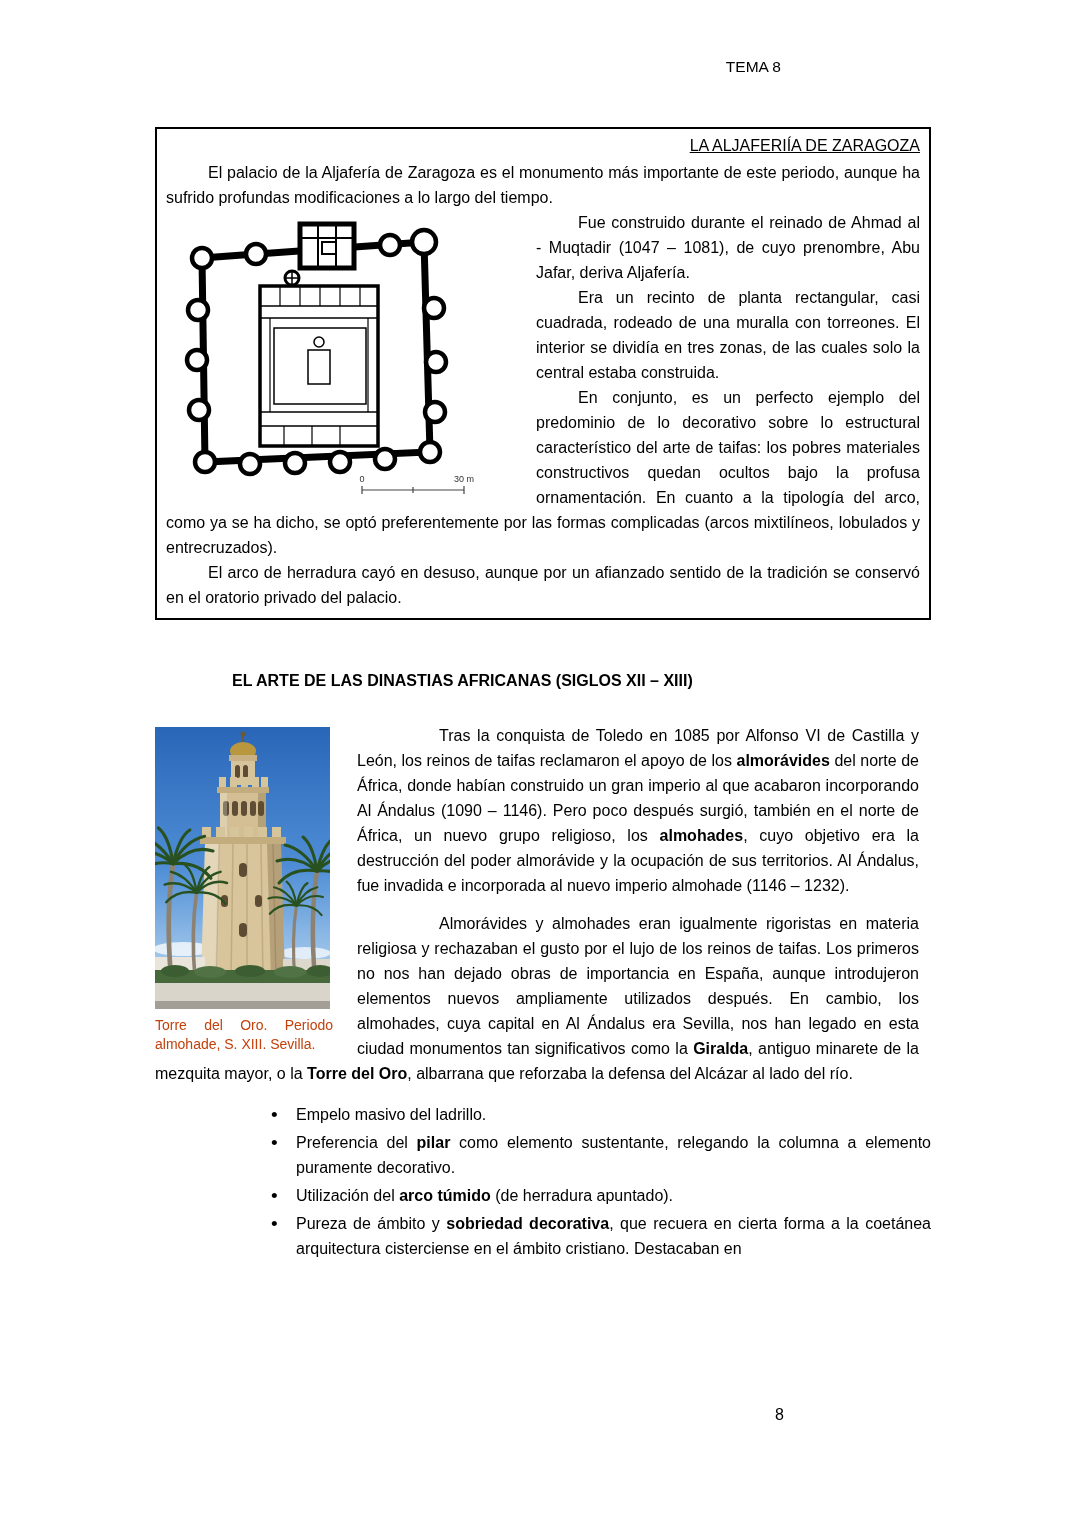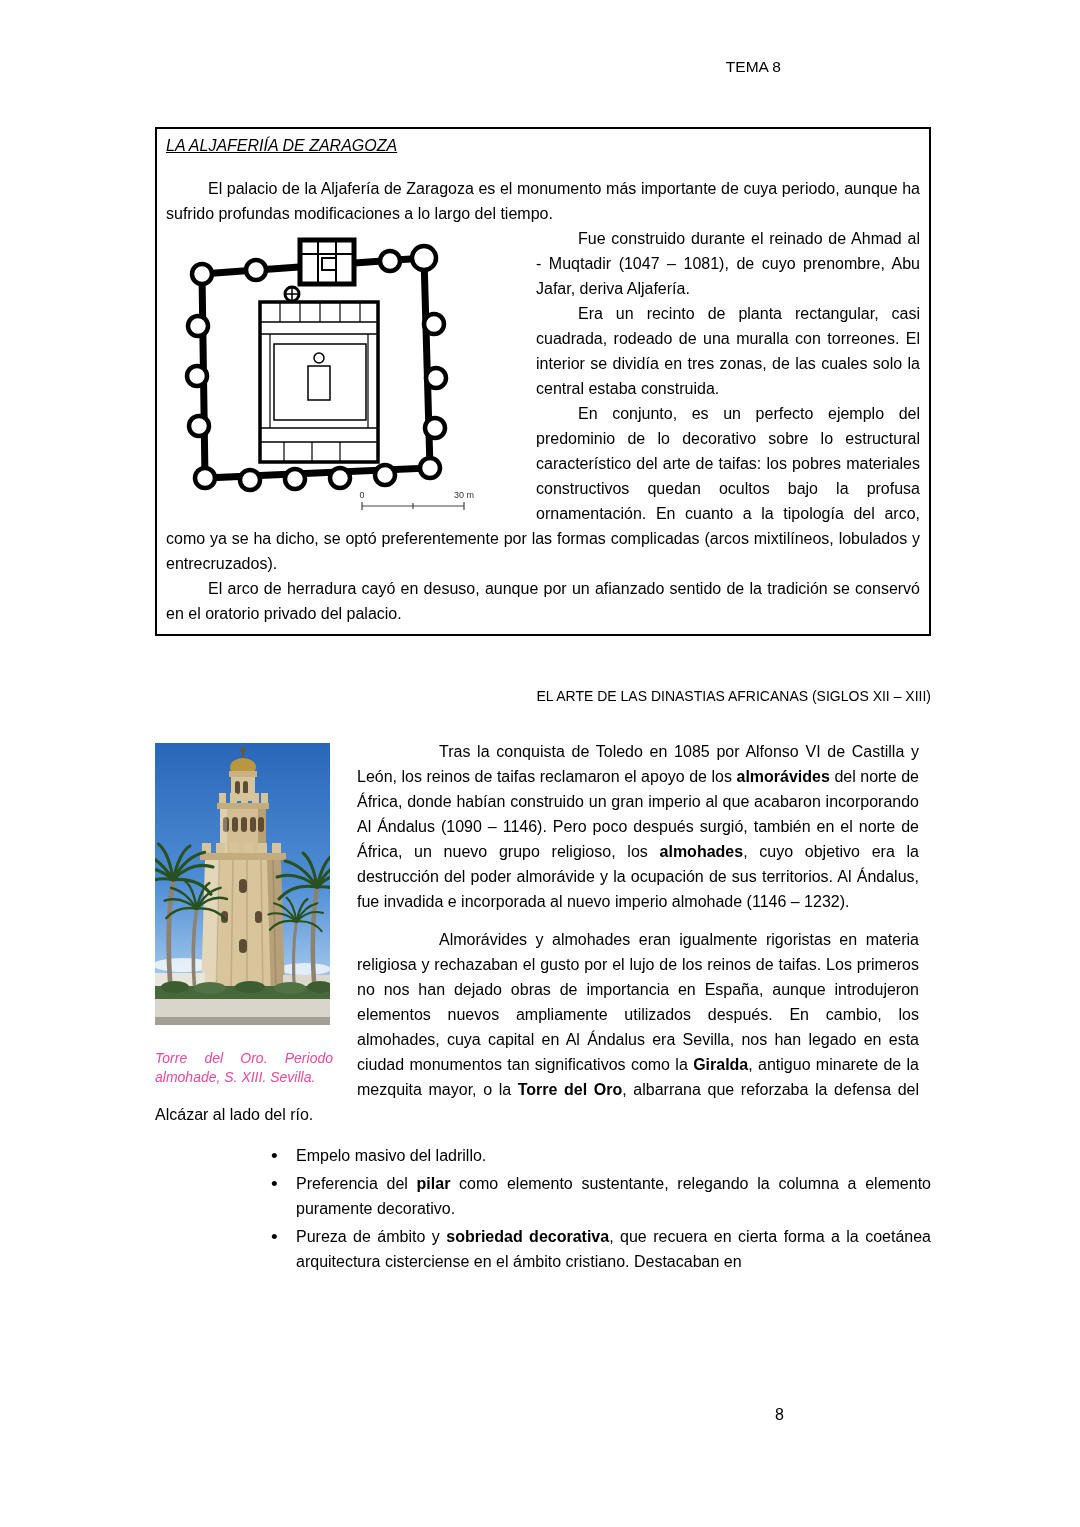--- a/index.html
+++ b/index.html
@@ -26,50 +26,48 @@
     left: 155px;
     width: 776px;
     line-height: 25px;
   }
   
   .box {
     border: 2.5px solid #000;
     padding: 4px 9px 8px 9px;
     text-align: justify;
   }
-  .box-title { text-align: left; margin-bottom: 18px; font-style: italic; }
+  .box-title { text-align: right; margin-bottom: 2px; }
   .box-title span { text-decoration: underline; }
   .para { margin: 0; }
   .indent { text-indent: 42px; }
   .floorplan {
     float: left;
     width: 346px;
     margin: 2px 18px 4px 6px;
   }
   .floorplan svg { display: block; width: 340px; height: 292px; }
   
   .section-heading {
-    font-weight: normal;
-    font-size: 14px;
+    font-weight: bold;
+    font-size: 16px;
     margin: 48px 0 30px 77px;
-    text-align: right;
   }
   .africanas { text-align: justify; }
   .torre-figure {
     float: left;
     width: 178px;
     margin: 4px 24px 2px 0;
   }
   .torre-figure svg { display: block; width: 175px; height: 282px; }
   .caption {
-    font-style: italic;
     font-size: 14px;
     line-height: 19px;
-    color: #ec4899;
-    margin-top: 24px;
+    color: #c2410c;
+    margin-top: 7px;
   }
   .indent-lg { text-indent: 82px; }
   .para-gap { margin: 0 12px 13px 0; }
   .para-intro { margin: 8px 0 0 0; }
   .bullets {
     list-style: none;
     margin: 16px 0 12px 110px;
     padding: 0;
   }
   .bullets li {
@@ -100,21 +98,21 @@
 <div class="page">
 
   <div class="doc-header">TEMA 8</div>
 
   <div class="content">
 
     <div class="box">
       <div class="box-title">
         <span>LA ALJAFERIÍA DE ZARAGOZA</span>
       </div>
-      <p class="para indent">El palacio de la Aljafería de Zaragoza es el monumento más importante de cuya periodo, aunque ha sufrido profundas modificaciones a lo largo del tiempo.</p>
+      <p class="para indent">El palacio de la Aljafería de Zaragoza es el monumento más importante de este periodo, aunque ha sufrido profundas modificaciones a lo largo del tiempo.</p>
 
       <div class="floorplan">
         <svg viewBox="0 0 340 292" xmlns="http://www.w3.org/2000/svg">
 
           <path d="M30,46 L252,30 L258,240 L33,250 Z" fill="#ffffff" stroke="#000" stroke-width="7"></path>
 
           <g stroke="#000" fill="#ffffff">
             <rect x="128" y="12" width="54" height="44" stroke-width="5"></rect>
             <line x1="128" y1="26" x2="182" y2="26" stroke-width="2"></line>
             <line x1="146" y1="12" x2="146" y2="56" stroke-width="2"></line>
@@ -294,20 +292,21 @@
       </div>
 
       <p class="para indent-lg para-gap"><span>Tras la conquista de Toledo en 1085 por Alfonso VI de Castilla y León, los reinos de taifas reclamaron el apoyo de los </span><b>almorávides</b><span> del norte de África, donde habían construido un gran imperio al que acabaron incorporando Al Ándalus (1090 – 1146). Pero poco después surgió, también en el norte de África, un nuevo grupo religioso, los </span><b>almohades</b><span>, cuyo objetivo era la destrucción del poder almorávide y la ocupación de sus territorios. Al Ándalus, fue invadida e incorporada al nuevo imperio almohade (1146 – 1232).</span></p>
 
       <p class="para indent-lg para-gap"><span>Almorávides y almohades eran igualmente rigoristas en materia religiosa y rechazaban el gusto por el lujo de los reinos de taifas. Los primeros no nos han dejado obras de importancia en España, aunque introdujeron elementos nuevos ampliamente utilizados después. En cambio, los almohades, cuya capital en Al Ándalus era Sevilla, nos han legado en esta ciudad monumentos tan significativos como la </span><b>Giralda</b><span>, antiguo minarete de la mezquita mayor, o la </span><b>Torre del Oro</b><span>, albarrana que reforzaba la defensa del Alcázar al lado del río.</span></p>
 
 
       <ul class="bullets">
         <li><span>Empelo masivo del ladrillo.</span><b></b><span></span></li>
         <li><span>Preferencia del </span><b>pilar</b><span> como elemento sustentante, relegando la columna a elemento puramente decorativo.</span></li>
+        <li><span>Utilización del </span><b>arco túmido</b><span> (de herradura apuntado).</span></li>
         <li><span>Pureza de ámbito y </span><b>sobriedad decorativa</b><span>, que recuera en cierta forma a la coetánea arquitectura cisterciense en el ámbito cristiano. Destacaban en</span></li>
       </ul>
 
       <div class="clear"></div>
     </div>
 
   </div>
 
   <div class="page-num">8</div>
 

